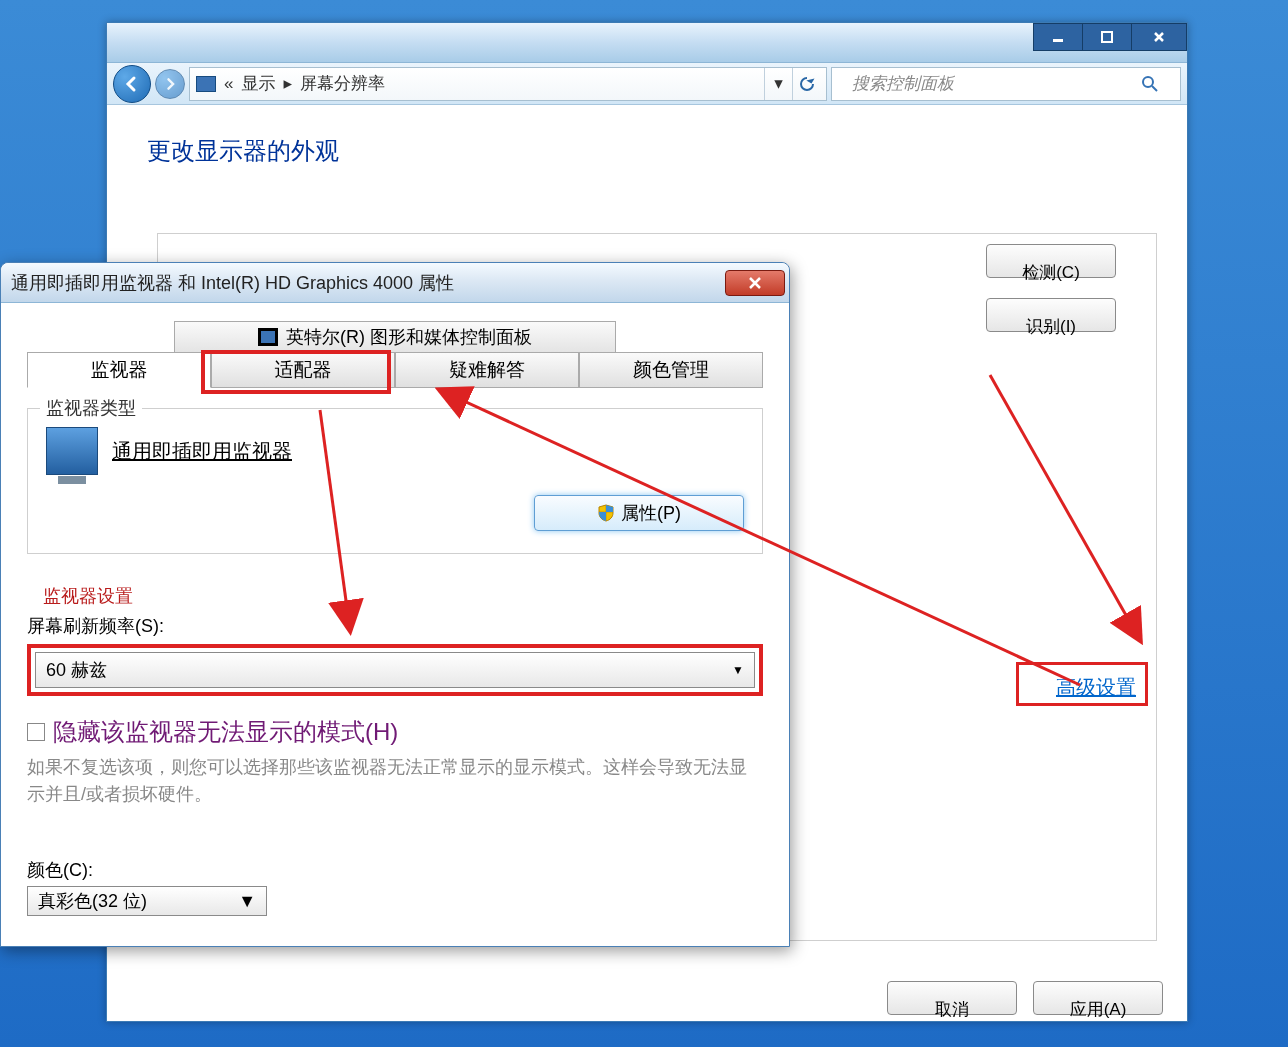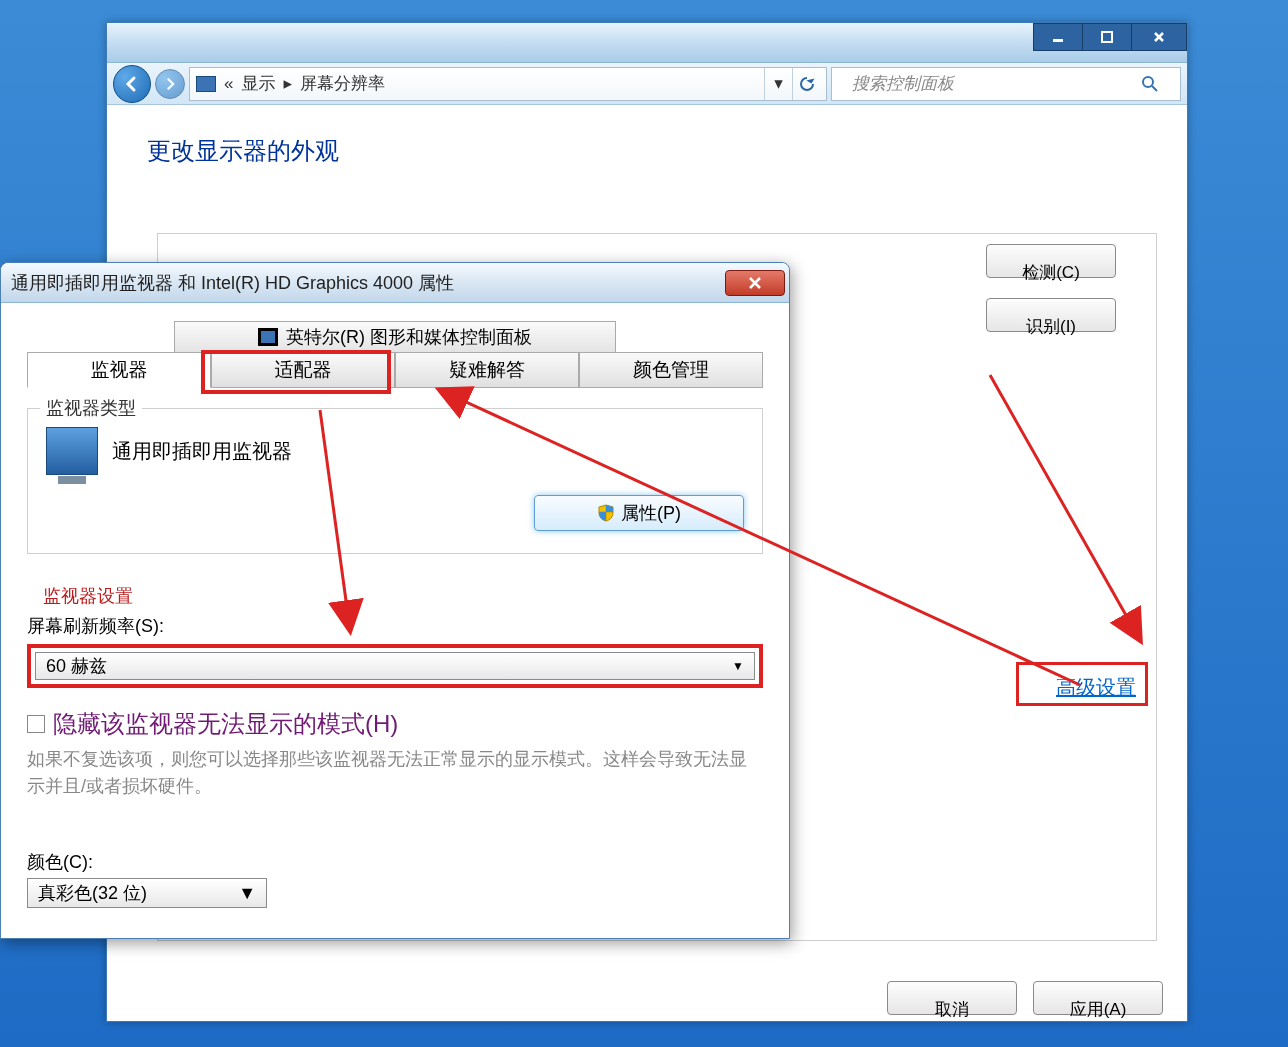--- a/index.html
+++ b/index.html
@@ -249,21 +249,21 @@
     position: relative;
   }
   .group-legend {
     position: absolute;
     top: -13px; left: 12px;
     background: #fff;
     padding: 0 6px;
     font-size: 18px;
     color: #333;
   }
-  .monitor-row { display: flex; align-items: center; gap: 14px; }
+  .monitor-row { display: flex; align-items: center; gap: 14px; text-decoration: underline; }
   .monitor-icon {
     width: 52px; height: 48px;
     background: linear-gradient(#5da0e0,#235fa0);
     border: 1px solid #1b4a7c;
     position: relative;
   }
   .monitor-icon::after{
     content:''; position:absolute; bottom:-10px; left:50%;
     transform:translateX(-50%);
     width:28px; height:8px; background:#7b8fa0;
@@ -291,21 +291,21 @@
     margin-top: 30px;
     margin-bottom: 6px;
     margin-left: 16px;
   }
   .refresh-label {
     font-size: 18px;
     margin-bottom: 6px;
   }
   .combo {
     width: 100%;
-    height: 28px;
+    height: 36px;
     border: 1px solid #8a8a8a;
     background: linear-gradient(#fff,#e8e8e8);
     display: flex; align-items: center;
     padding: 0 10px;
     font-size: 18px;
     justify-content: space-between;
   }
   .combo .drop { font-size: 12px; }
   .combo-highlight {
     border: 4px solid #d22;

